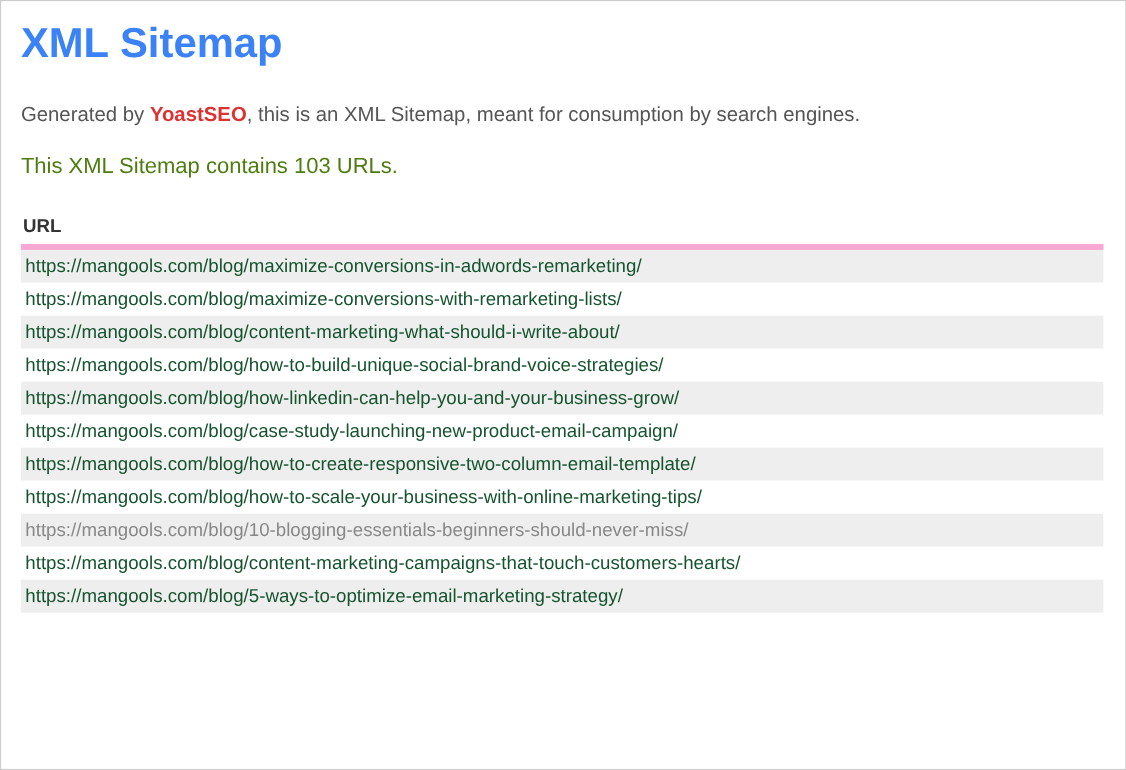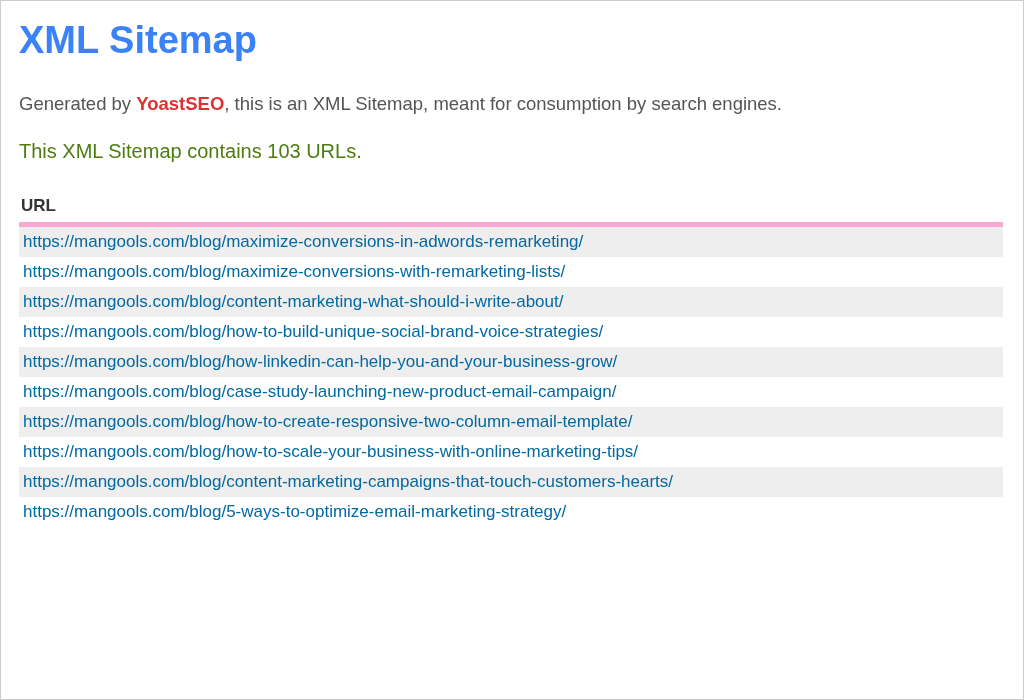--- a/index.html
+++ b/index.html
@@ -57,21 +57,21 @@
       background: #eeeeee;
     }
     tbody tr:nth-child(even) {
       background: #ffffff;
     }
     tbody td {
       padding: 5px 4px 5px 4px;
       color: #222;
     }
     tbody td a {
-      color: #0369a1;
+      color: #14532d;
       text-decoration: none;
     }
     tbody tr.muted td a {
       color: #888;
     }
   </style>
 </head>
 <body>
 
 <div class="container">
@@ -108,20 +108,23 @@
         </tr>
         <tr>
           <td><a href="#">https://mangools.com/blog/case-study-launching-new-product-email-campaign/</a></td>
         </tr>
         <tr>
           <td><a href="#">https://mangools.com/blog/how-to-create-responsive-two-column-email-template/</a></td>
         </tr>
         <tr>
           <td><a href="#">https://mangools.com/blog/how-to-scale-your-business-with-online-marketing-tips/</a></td>
         </tr>
+        <tr class="muted">
+          <td><a href="#">https://mangools.com/blog/10-blogging-essentials-beginners-should-never-miss/</a></td>
+        </tr>
         <tr>
           <td><a href="#">https://mangools.com/blog/content-marketing-campaigns-that-touch-customers-hearts/</a></td>
         </tr>
         <tr>
           <td><a href="#">https://mangools.com/blog/5-ways-to-optimize-email-marketing-strategy/</a></td>
         </tr>
       </tbody>
   </table>
 </div>
 

